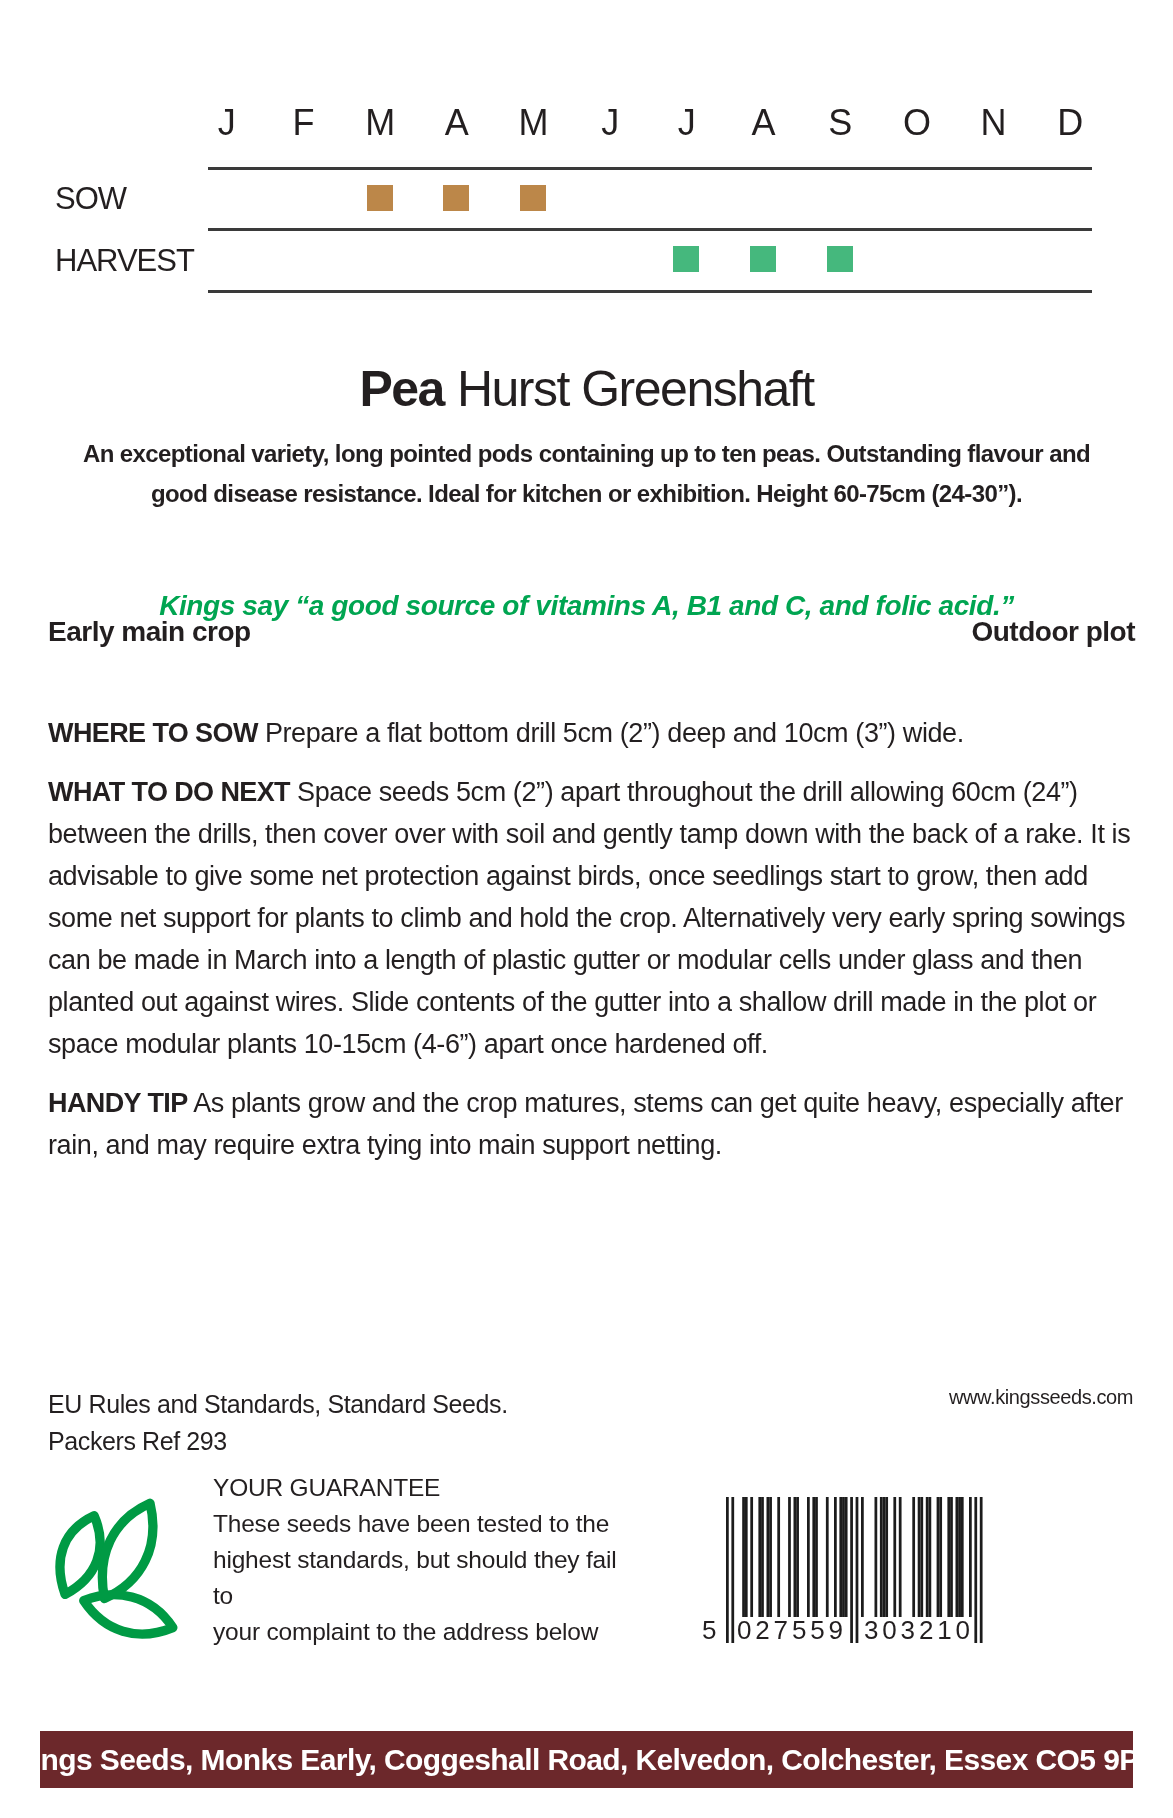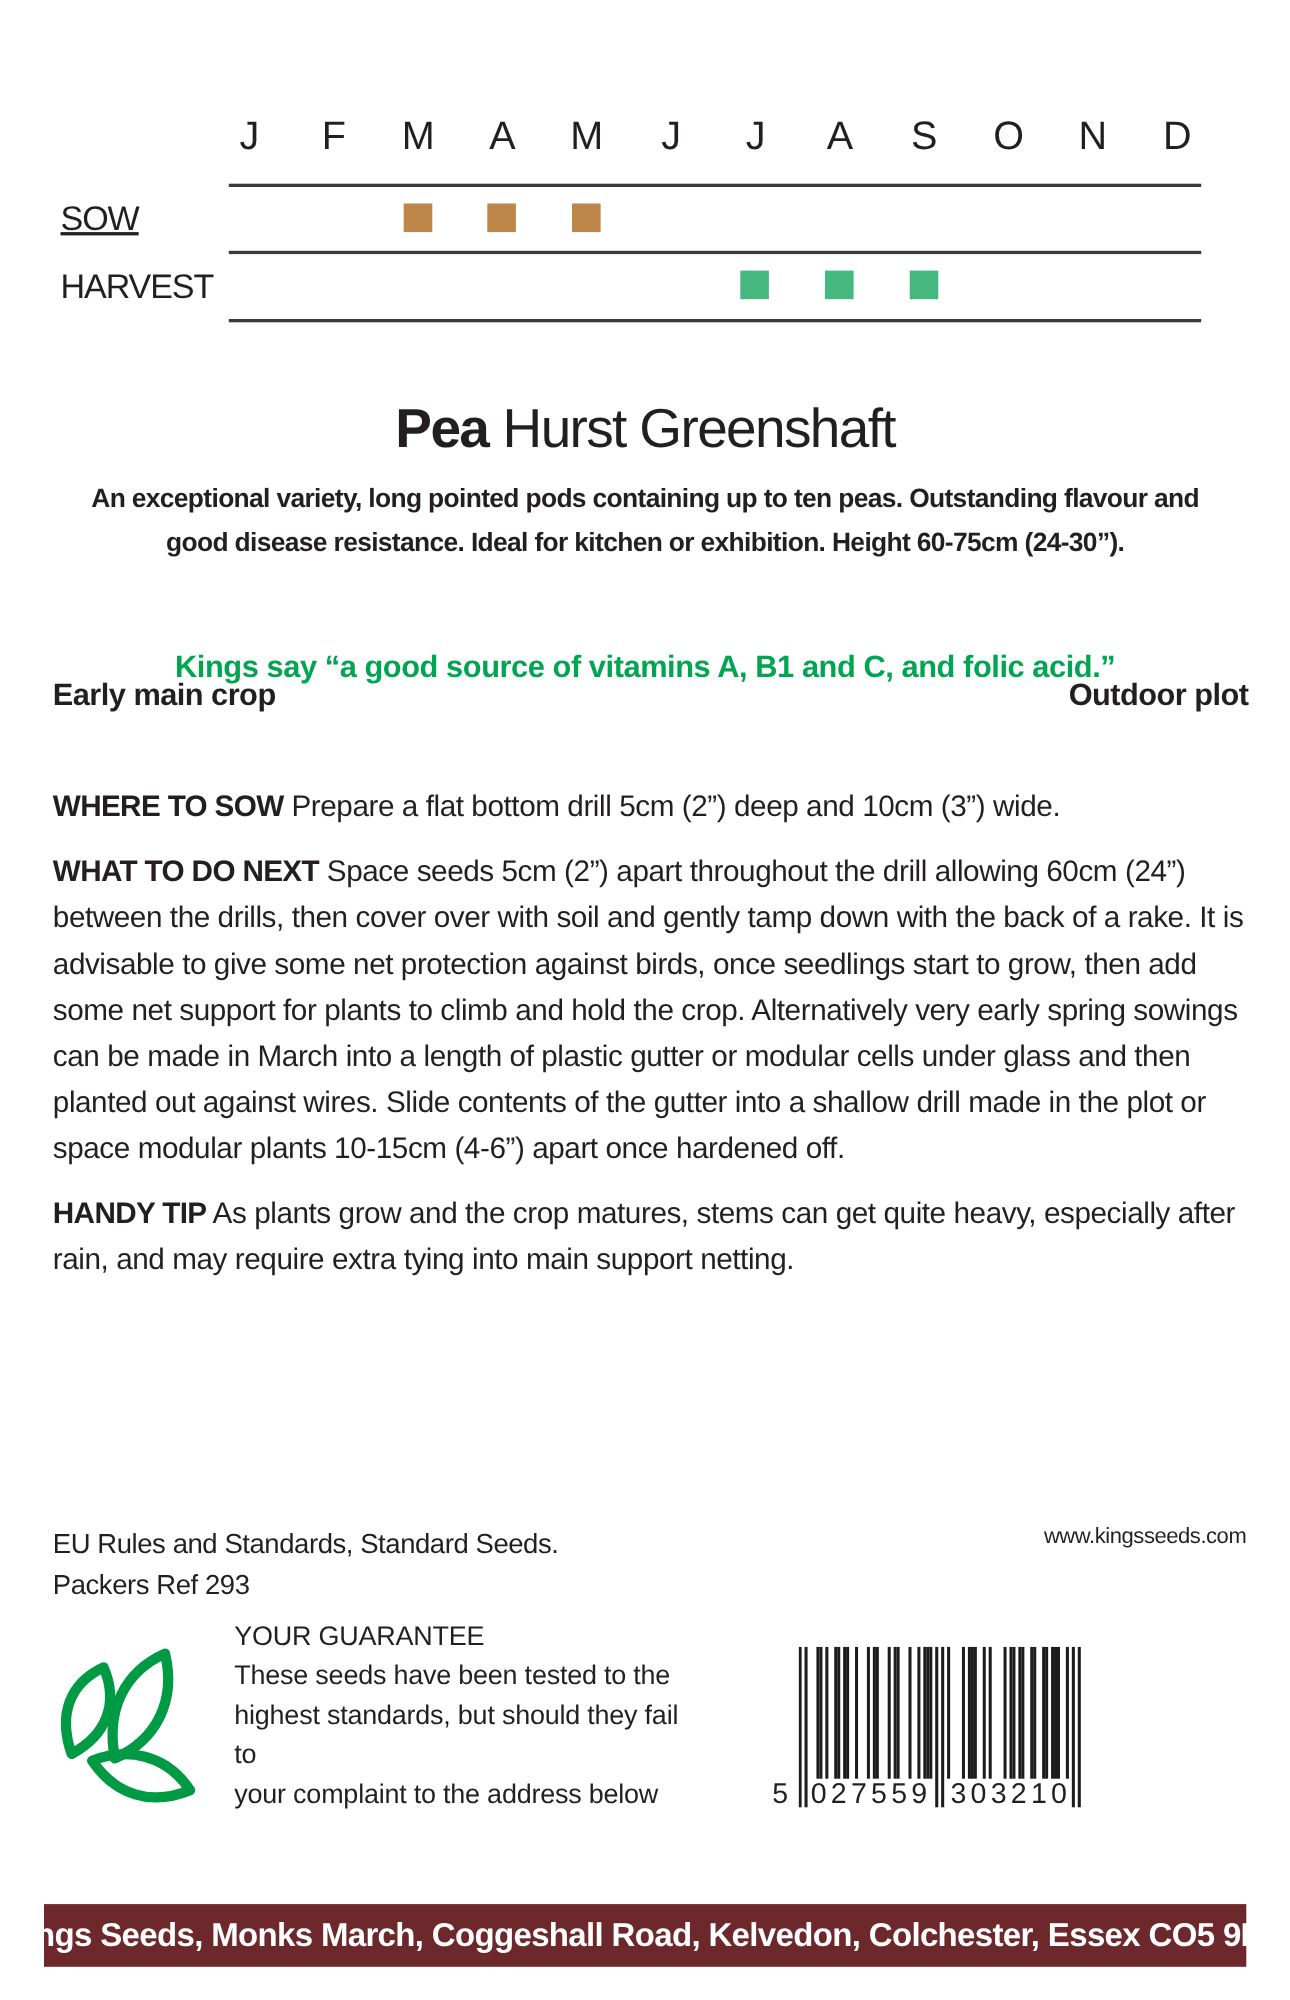--- a/index.html
+++ b/index.html
@@ -13,29 +13,29 @@
   .months-row .mcell{font-size:36px;letter-spacing:-1px;}
   .cal-line{position:absolute;left:208px;width:884px;height:3px;background:#3a3a3a;}
   .line1{top:167px;}
   .line2{top:228px;}
   .line3{top:290px;}
   .sqrow{position:absolute;left:188px;width:920px;height:28px;display:flex;}
   .sqrow1{top:184px;}
   .sqrow2{top:245px;}
   .sq{width:26px;height:26px;}
   .row-label{position:absolute;left:55px;font-size:31px;letter-spacing:-1px;}
-  .label-sow{top:181px;text-decoration:underline;}
+  .label-sow{top:181px;}
   .label-harvest{top:243px;}
   
   .title{position:absolute;left:0;top:360px;width:100%;text-align:center;font-size:50px;letter-spacing:-1.5px;}
   .title .t-bold{font-weight:bold;margin-right:13px;}
   .summary{position:absolute;left:58px;top:434px;width:1057px;text-align:center;
            font-size:24px;font-weight:bold;line-height:40px;letter-spacing:-0.6px;}
   .kings-say{position:absolute;left:0;top:590px;width:100%;text-align:center;
-             font-size:28px;font-weight:bold;letter-spacing:-0.4px;color:var(--accent_green);}
+             font-size:28px;font-weight:bold;letter-spacing:-0.4px;color:var(--accent_green);font-style:italic;}
   .crop-row{position:absolute;left:48px;top:616px;width:1087px;display:flex;justify-content:space-between;
             font-size:28px;font-weight:bold;letter-spacing:-0.5px;}
   
   .sections{position:absolute;left:48px;top:712px;width:1088px;font-size:27px;line-height:42px;letter-spacing:-0.4px;}
   .sections p{margin:0 0 17px 0;}
   .lead{font-weight:bold;letter-spacing:-0.6px;}
   
   .eu-block{position:absolute;left:48px;top:1386px;font-size:25px;line-height:37px;letter-spacing:-0.4px;}
   .website{position:absolute;right:40px;top:1386px;font-size:20px;letter-spacing:-0.4px;}
   .guarantee{position:absolute;left:213px;top:1470px;width:430px;font-size:24.5px;line-height:36px;letter-spacing:-0.2px;}
@@ -223,16 +223,16 @@
         <span>3</span>
         <span>0</span>
         <span>3</span>
         <span>2</span>
         <span>1</span>
         <span>0</span>
       </div>
   </div>
 
   <div class="address-bar">
-    <span>Kings Seeds, Monks March, Coggeshall Road, Kelvedon, Colchester, Essex CO5 9PG</span>
+    <span>Kings Seeds, Monks Early, Coggeshall Road, Kelvedon, Colchester, Essex CO5 9PG</span>
   </div>
 
 </div>
 
 </body></html>

